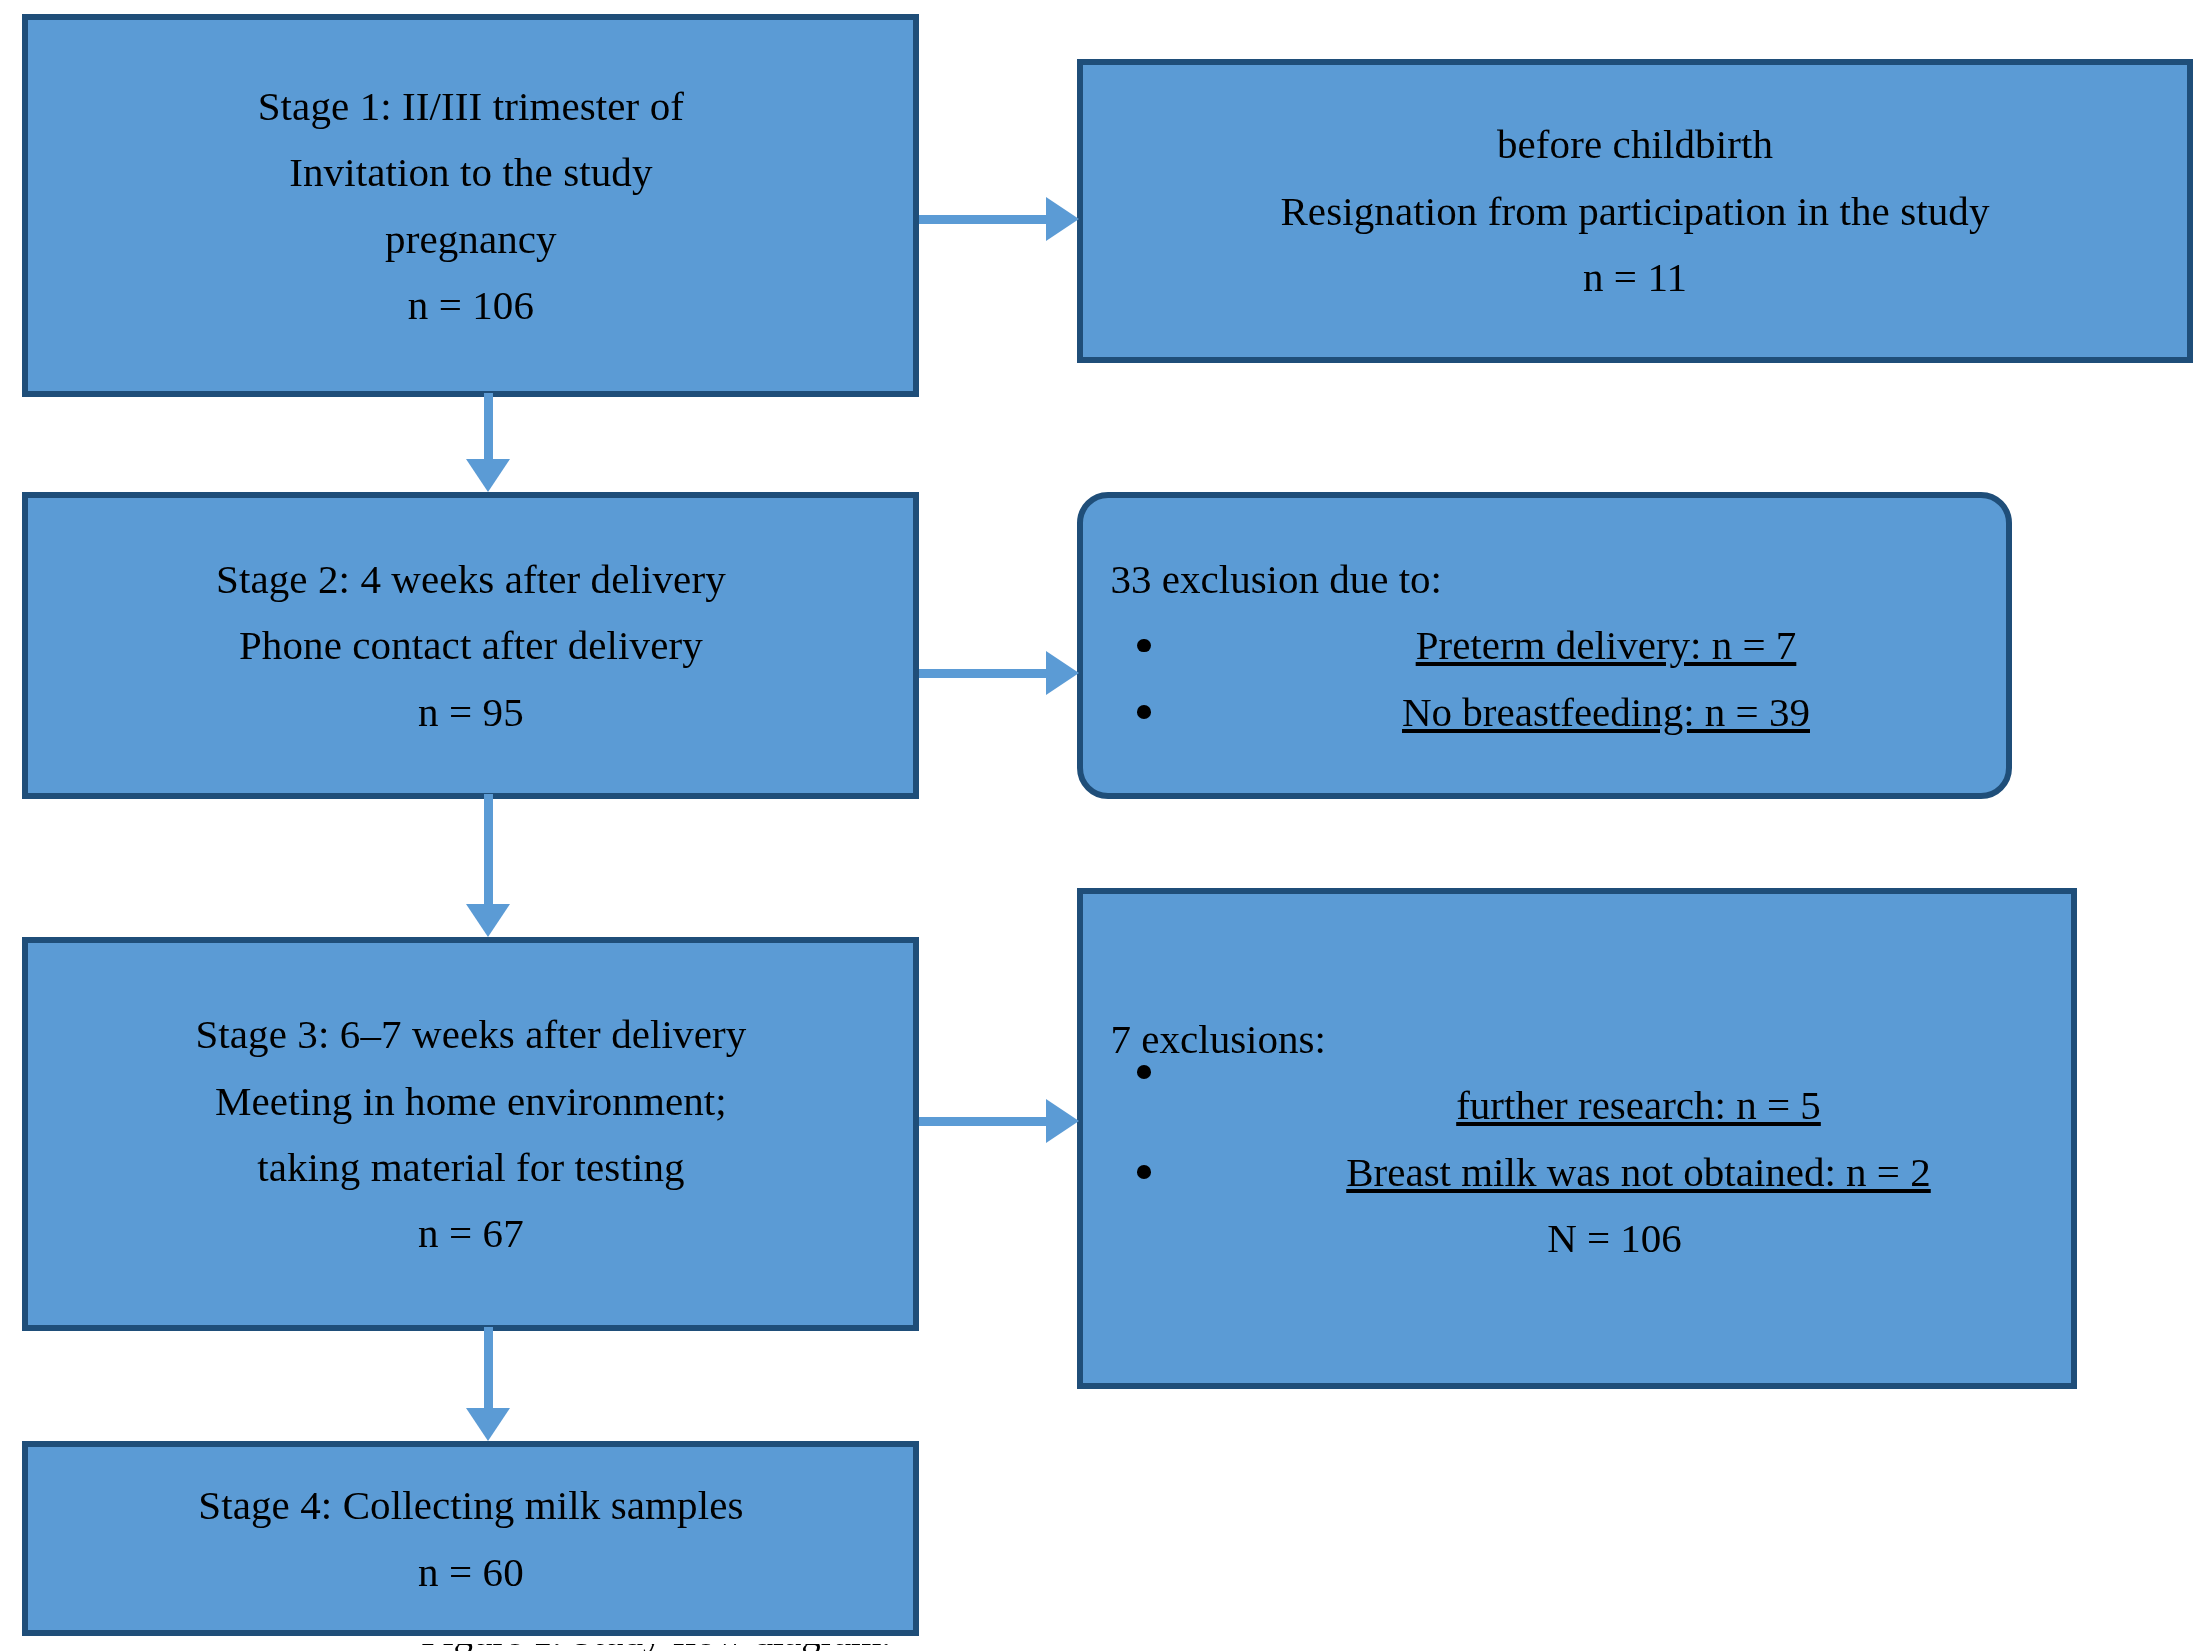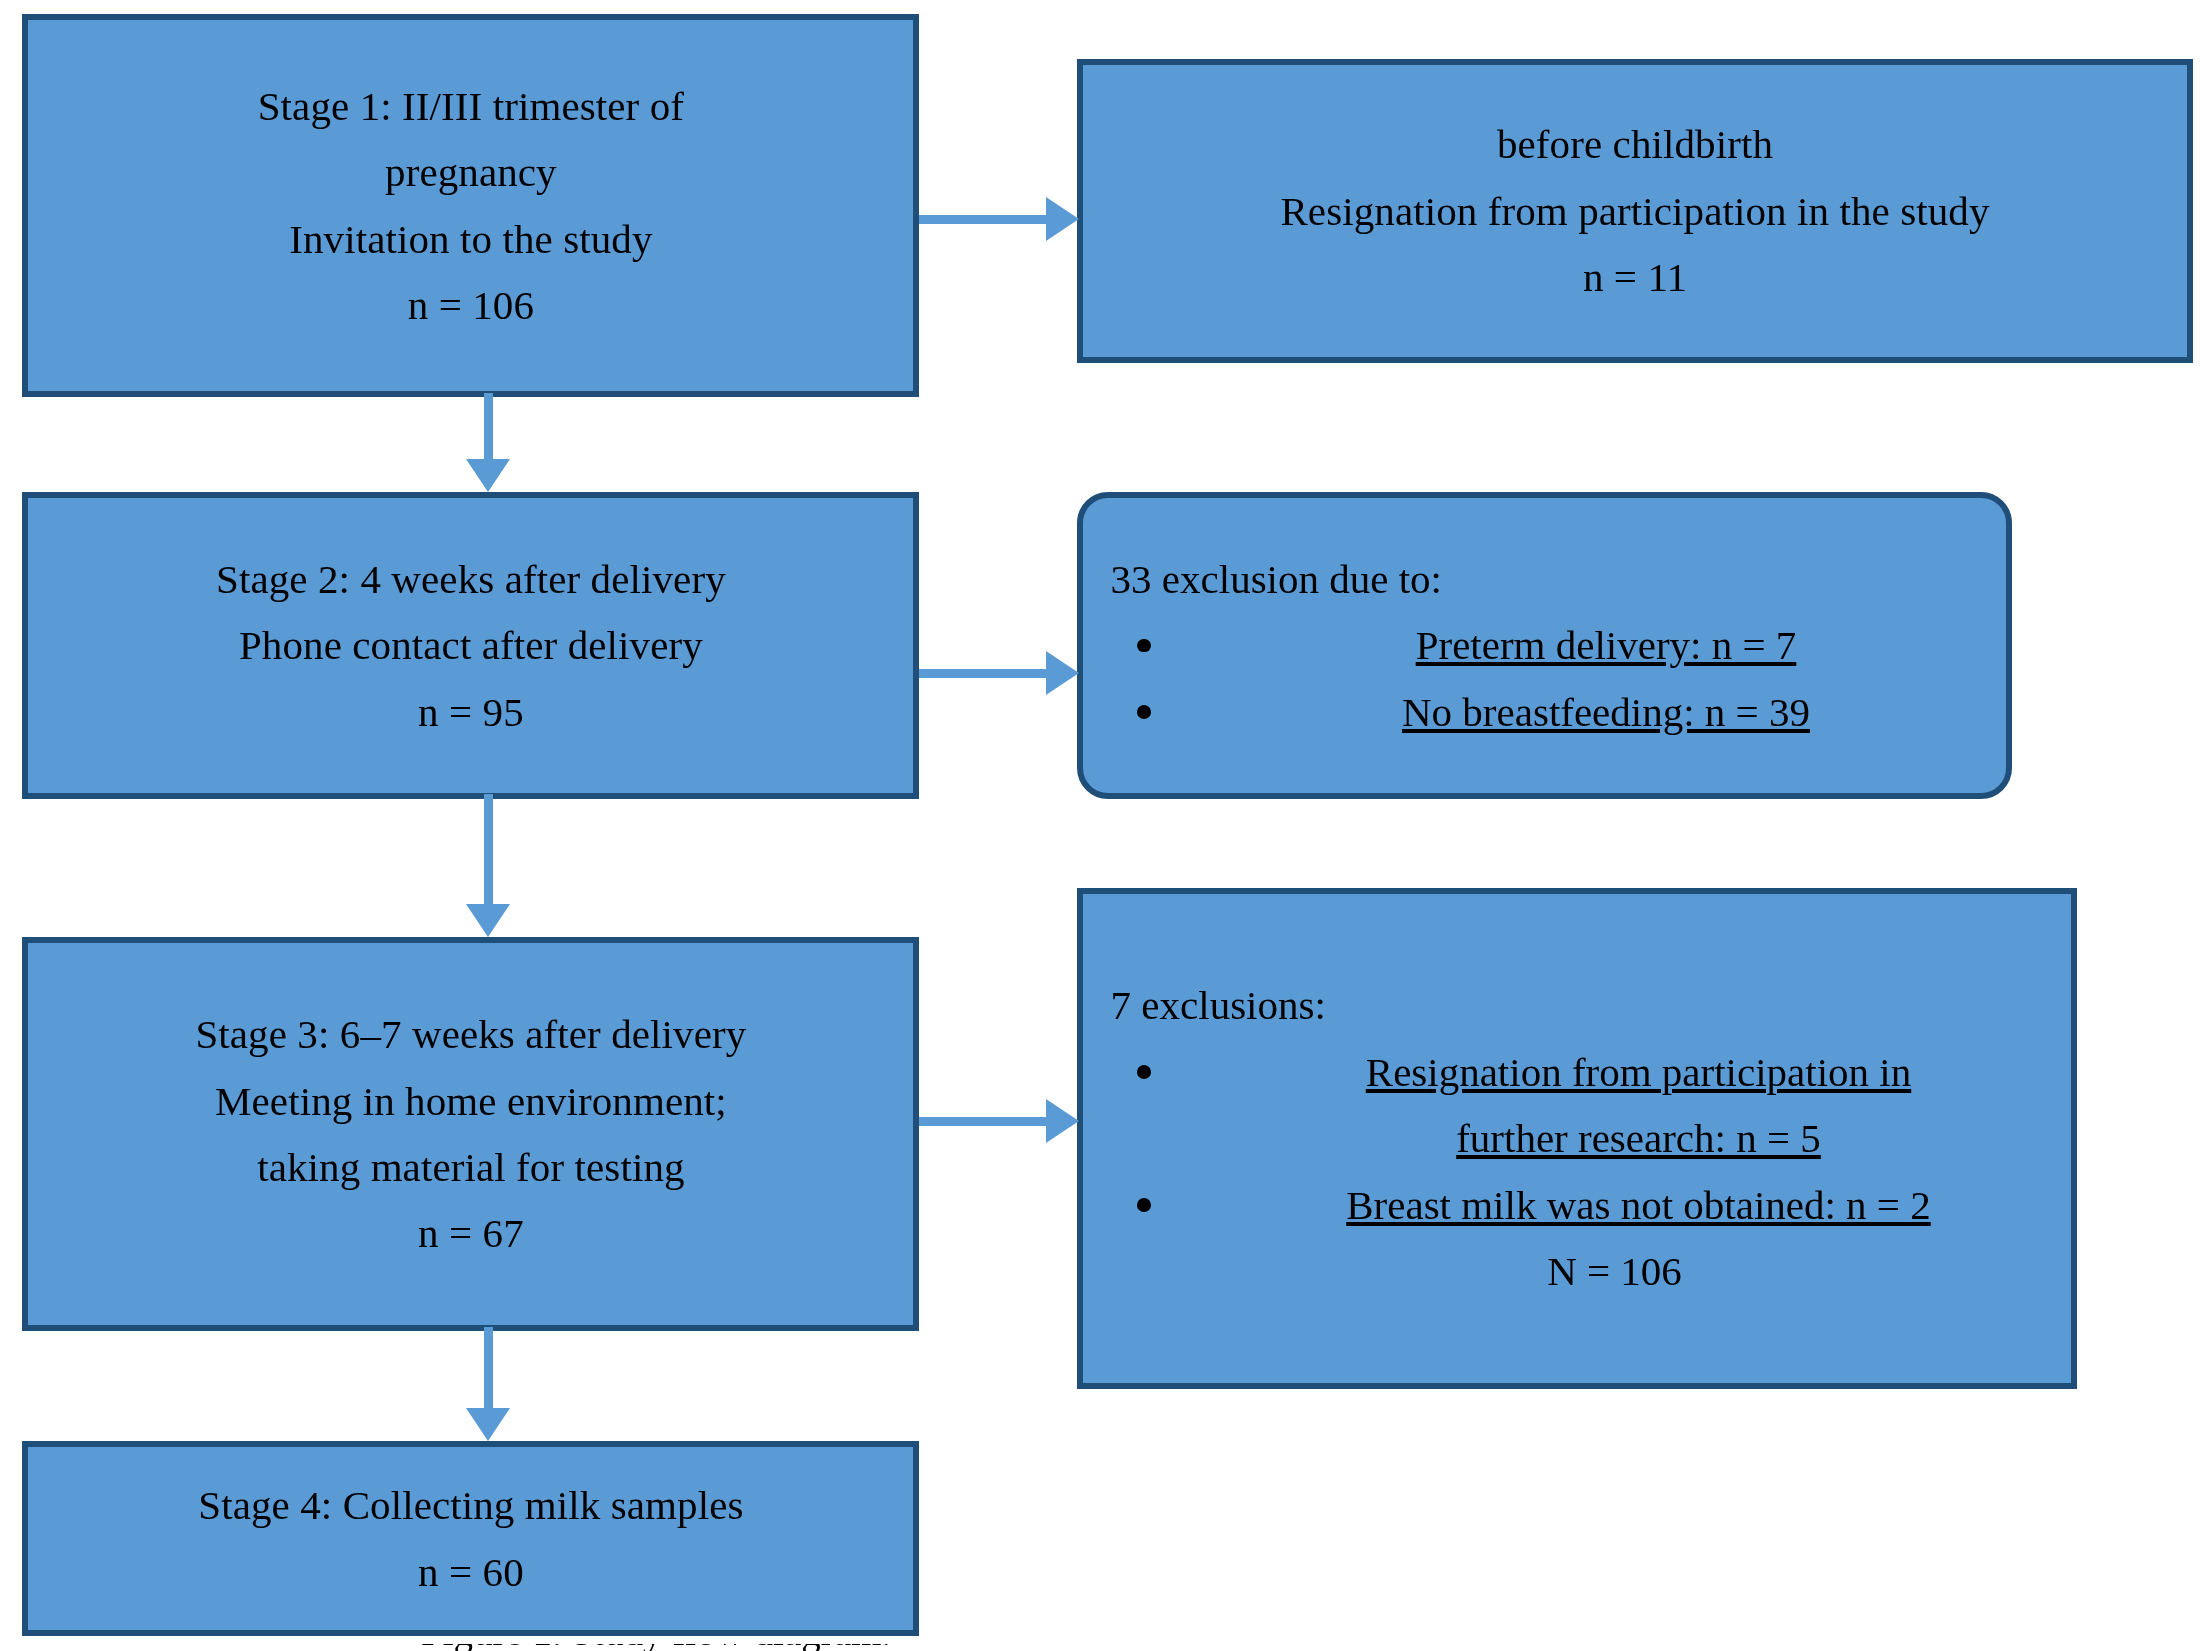--- a/index.html
+++ b/index.html
@@ -131,22 +131,22 @@
     color: #000000;
   }
 </style>
 </head>
 <body>
 
 <div id="canvas">
 
   <div class="node center" style="left:14.4px; top:14.4px; width:897px; height:383px;">
     <span class="line">Stage 1: II/III trimester of</span>
+    <span class="line">Invitation to the study</span>
     <span class="line">pregnancy</span>
-    <span class="line">Invitation to the study</span>
     <span class="line">n = 106</span>
   </div>
 
   <div class="node center" style="left:1069px; top:59px; width:1116px; height:304px;">
     <span class="line">before childbirth</span>
     <span class="line">Resignation from participation in the study</span>
     <span class="line">n = 11</span>
   </div>
 
   <div class="node center" style="left:14.4px; top:492px; width:897px; height:307px;">
@@ -174,21 +174,20 @@
     <span class="line">Meeting in home environment;</span>
     <span class="line">taking material for testing</span>
     <span class="line">n = 67</span>
   </div>
 
   <div class="node" style="left:1069px; top:888px; width:1000px; height:501px;">
     <div class="blk-head">7 exclusions:</div>
     <ul class="bullets">
       <li>
         <span class="bullet-dot"></span>
-        <span>Resignation from participation in</span>
       </li>
       <li>
         <span>further research: n = 5</span>
       </li>
       <li>
         <span class="bullet-dot"></span>
         <span>Breast milk was not obtained: n = 2</span>
       </li>
     </ul>
     <div class="total-line">N = 106</div>

